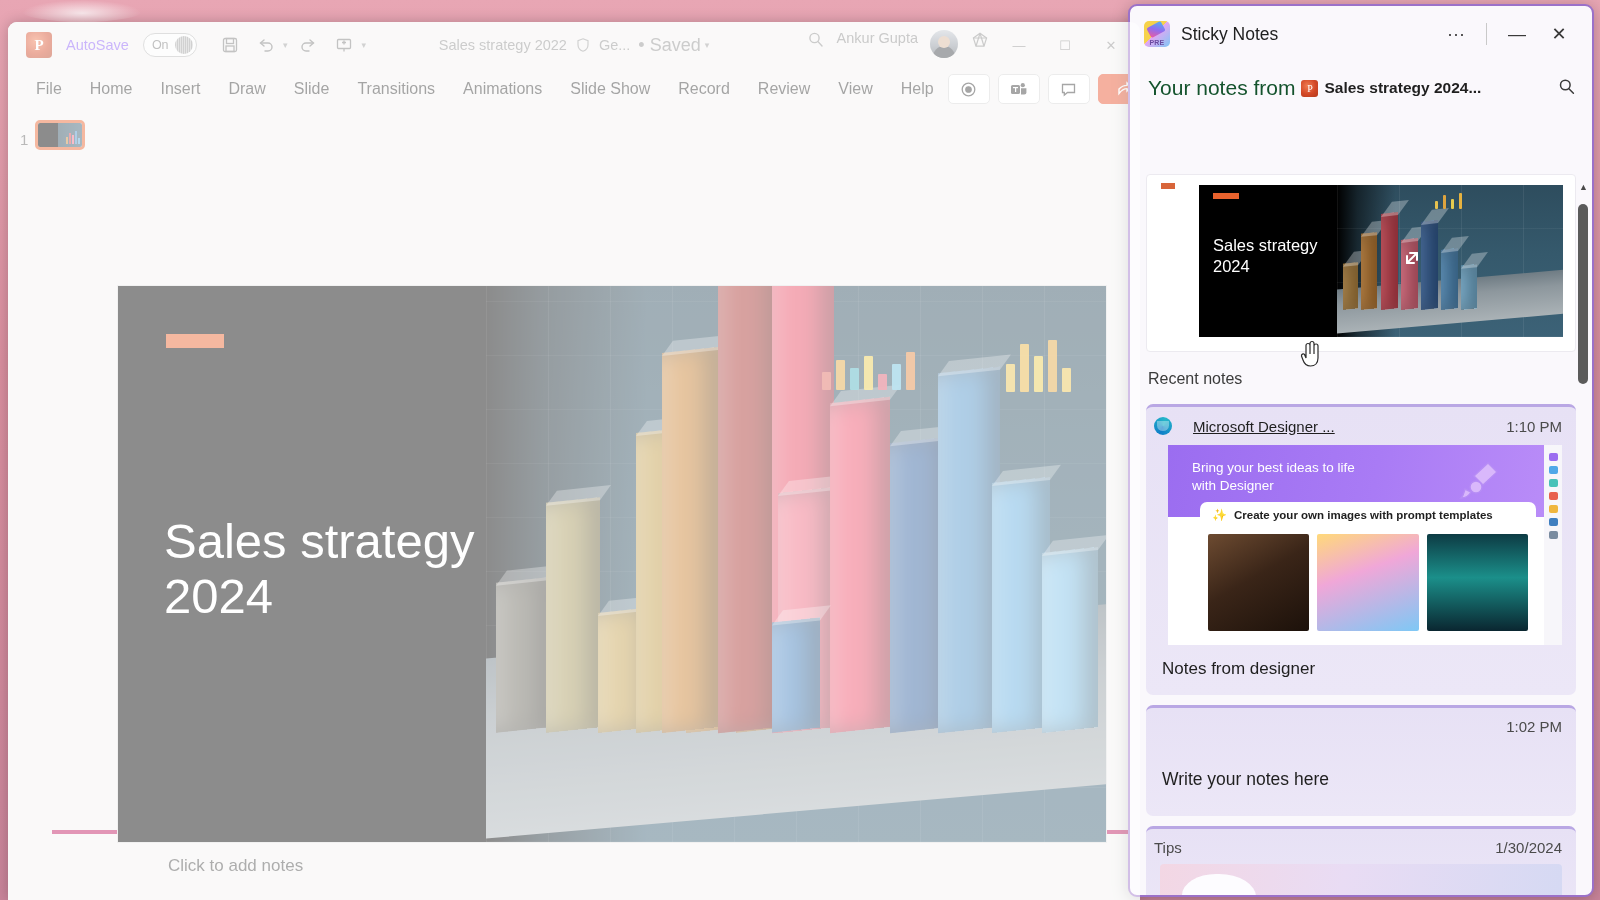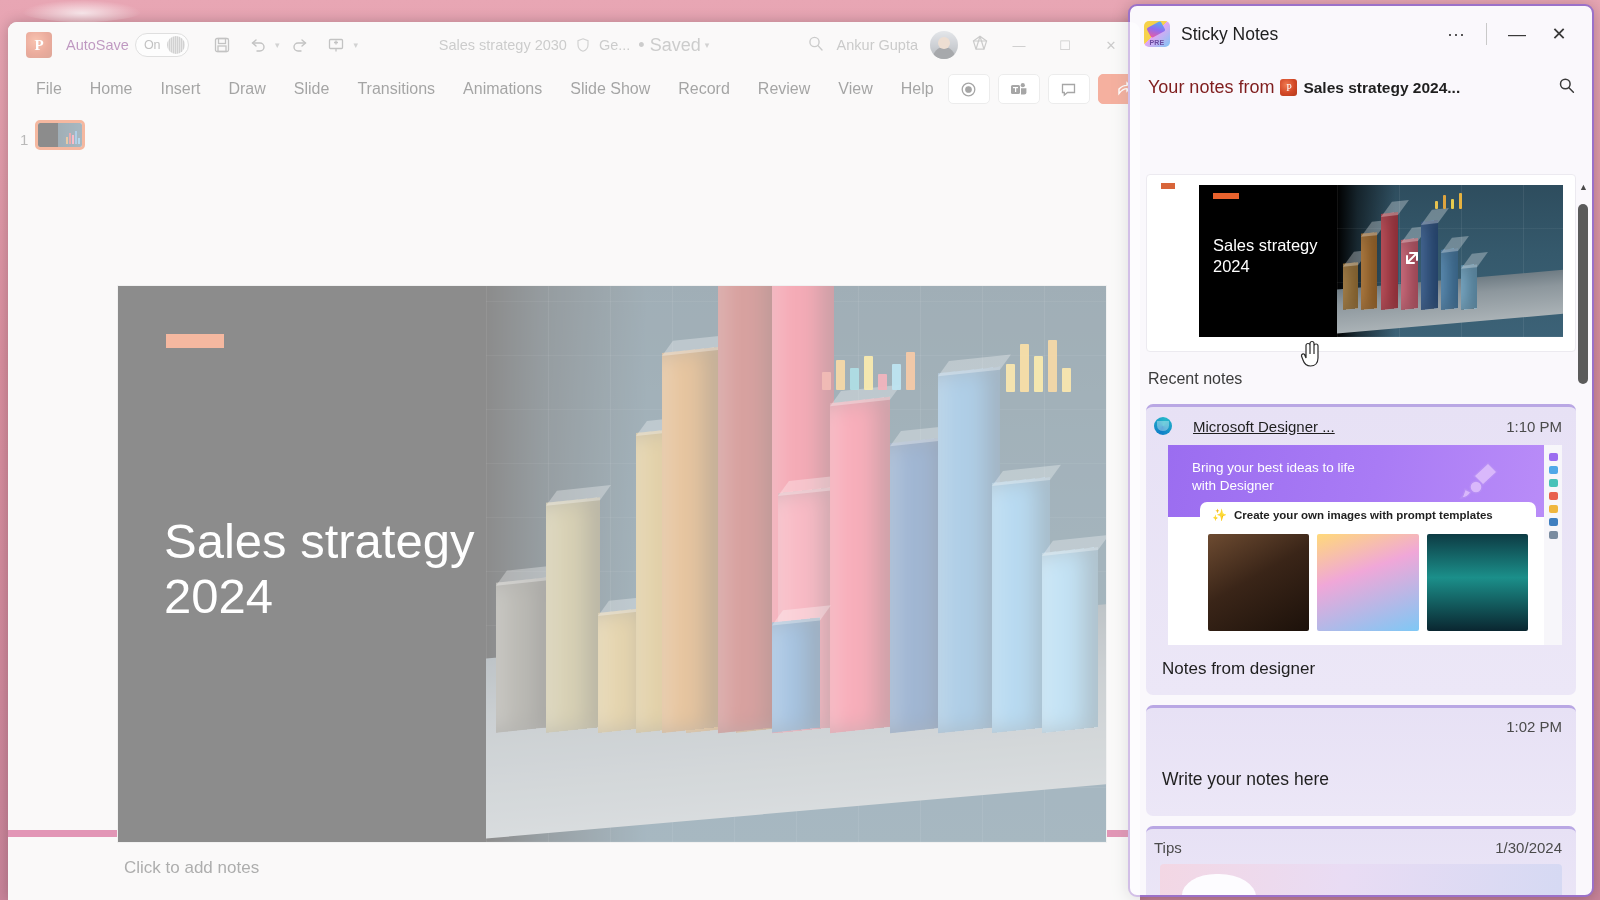--- a/index.html
+++ b/index.html
@@ -39,21 +39,21 @@
     height: 46px; display: flex; align-items: center; padding: 0 10px;
     background: #f3f2f1; position: relative;
   }
   .pp-logo {
     width: 26px; height: 26px; border-radius: 4px; margin: 0 14px 0 8px;
     background: radial-gradient(circle at 38% 35%, #f07c52 0%, #d24726 55%, #b33a1c 100%);
     color: #fff; font-size: 15px; font-weight: bold; text-align: center; line-height: 26px;
     font-family: "Liberation Serif", serif;
     flex: none;
   }
-  .autosave-label { font-size: 14.5px; color: #701a75; margin-right: 6px; white-space: nowrap; }
+  .autosave-label { font-size: 14.5px; color: #8b5cf6; margin-right: 14px; white-space: nowrap; }
   .autosave-toggle {
     width: 54px; height: 24px; border-radius: 13px; border: 1px solid #b9b9b9;
     display: flex; align-items: center; justify-content: space-between;
     padding: 0 3px; background: #fafafa; margin-right: 18px; flex: none;
   }
   .autosave-toggle span { font-size: 12.5px; color: #767676; padding-left: 5px; }
   .toggle-knob {
     width: 18px; height: 18px; border-radius: 50%;
     background: repeating-linear-gradient(90deg,#9a9a9a 0 1px,#c8c8c8 1px 2px);
   }
@@ -65,21 +65,21 @@
   .qat-caret { font-size: 9px; color: #9b9b9b; margin-left: -4px; }
   .title-center {
     position: absolute; left: 0; right: 0; top: 0; height: 46px;
     display: flex; align-items: center; justify-content: center; gap: 8px;
     pointer-events: none;
   }
   .doc-title { font-size: 14.5px; color: #8e8e8e; }
   .shield { color: #9a9a9a; display: flex; align-items: center; }
   .saved-txt { font-size: 18px; color: #8e8e8e; }
   .title-right {
-    margin-left: auto; display: flex; align-items: center; gap: 12px; padding-right: 2px;
+    margin-left: auto; display: flex; gap: 12px; padding-right: 2px;
   }
   .search-ico { color: #8d8d8d; }
   .user-name { font-size: 14.5px; color: #8a8a8a; white-space: nowrap; }
   .avatar {
     width: 28px; height: 28px; border-radius: 50%; overflow: hidden; flex: none;
     background: linear-gradient(180deg,#c3c8d0 0%,#8e959f 55%,#5e646c 100%);
     position: relative;
   }
   .avatar::after {
     content:""; position:absolute; left:50%; top:22%; transform:translateX(-50%);
@@ -161,22 +161,22 @@
   }
   .bar::after { 
     content:""; position:absolute; left:0; top:-11px; width:100%; height:14px;
     background: rgba(255,255,255,.30); transform: skewX(-38deg); transform-origin: left bottom;
   }
   .minichart { position:absolute; display:flex; align-items:flex-end; gap:5px; opacity:.95; }
   .minichart b { display:block; width:9px; border-radius:1px; }
 
   
   .notes-pane {
-    height: 68px; border-top: 7px solid #be185d; background: #f3f2f1;
-    display: flex; align-items: center; padding-left: 116px;
+    height: 68px; border-top: 4px solid #be185d; background: #f3f2f1;
+    display: flex; align-items: center; padding-left: 116px; margin-left: 44px;
   }
   .notes-placeholder { font-size: 17px; color: #4a4a4a; }
 
   
   .sticky {
     position: absolute; left: 1128px; top: 4px; width: 466px; height: 893px;
     background: #faf8fc; border: 2px solid #9b71c9; border-radius: 9px;
     overflow: hidden; box-shadow: 0 2px 16px rgba(0,0,0,.25);
   }
   .sn-header { height: 56px; display: flex; align-items: center; padding: 0 14px; }
@@ -205,21 +205,21 @@
   .sn-actions { display: flex; gap: 12px; padding: 0 16px; }
   .sn-abtn {
     flex: 1; height: 50px; border: 1px solid #cfcbd6; border-radius: 7px; background: #fbfafd;
     display: flex; align-items: center; justify-content: center; gap: 10px;
     font-size: 16.5px; color: #1f1f1f;
   }
 
   .sn-source {
     display: flex; align-items: center; padding: 14px 16px 10px 18px; gap: 6px;
   }
-  .sn-source-lbl { font-size: 18px; color: #7f1d1d; }
+  .sn-source-lbl { font-size: 21px; color: #14532d; }
   .sn-source-ico {
     width: 17px; height: 17px; border-radius: 3px; flex:none;
     background: radial-gradient(circle at 38% 35%, #f07c52 0%, #d24726 55%, #b33a1c 100%);
     color:#fff; font-size:10px; line-height:17px; text-align:center;
     font-family:"Liberation Serif", serif;
   }
   .sn-source-doc { font-size: 15.5px; color: #1f1f1f; font-weight: bold; }
   .sn-search { margin-left: auto; color: #3a3a3a; }
 
   .sn-scroll { position: absolute; left: 0; right: 0; top: 168px; bottom: 0; }
@@ -364,21 +364,21 @@
         <svg width="18" height="18" viewBox="0 0 18 18" fill="none" stroke="currentColor" stroke-width="1.3">
           <rect x="2.5" y="3.5" width="13" height="9" rx="1"></rect>
             <path d="M9 12.5v3"></path>
             <path d="M7 6.5h4M9 4.5v4"></path>
         </svg>
       </div>
       <span class="qat-caret">▾</span>
     </div>
 
     <div class="title-center">
-      <span class="doc-title">Sales strategy 2030</span>
+      <span class="doc-title">Sales strategy 2022</span>
       <span class="shield">
         <svg width="16" height="16" viewBox="0 0 16 16" fill="none" stroke="currentColor" stroke-width="1.2">
           <path d="M8 1.8 13 3.6v4.1c0 3.1-2.1 5.5-5 6.5-2.9-1-5-3.4-5-6.5V3.6z"></path>
         </svg>
       </span>
       <span class="doc-title">Ge...</span>
       <span class="saved-txt">• Saved</span>
       <span class="qat-caret">▾</span>
     </div>
 

